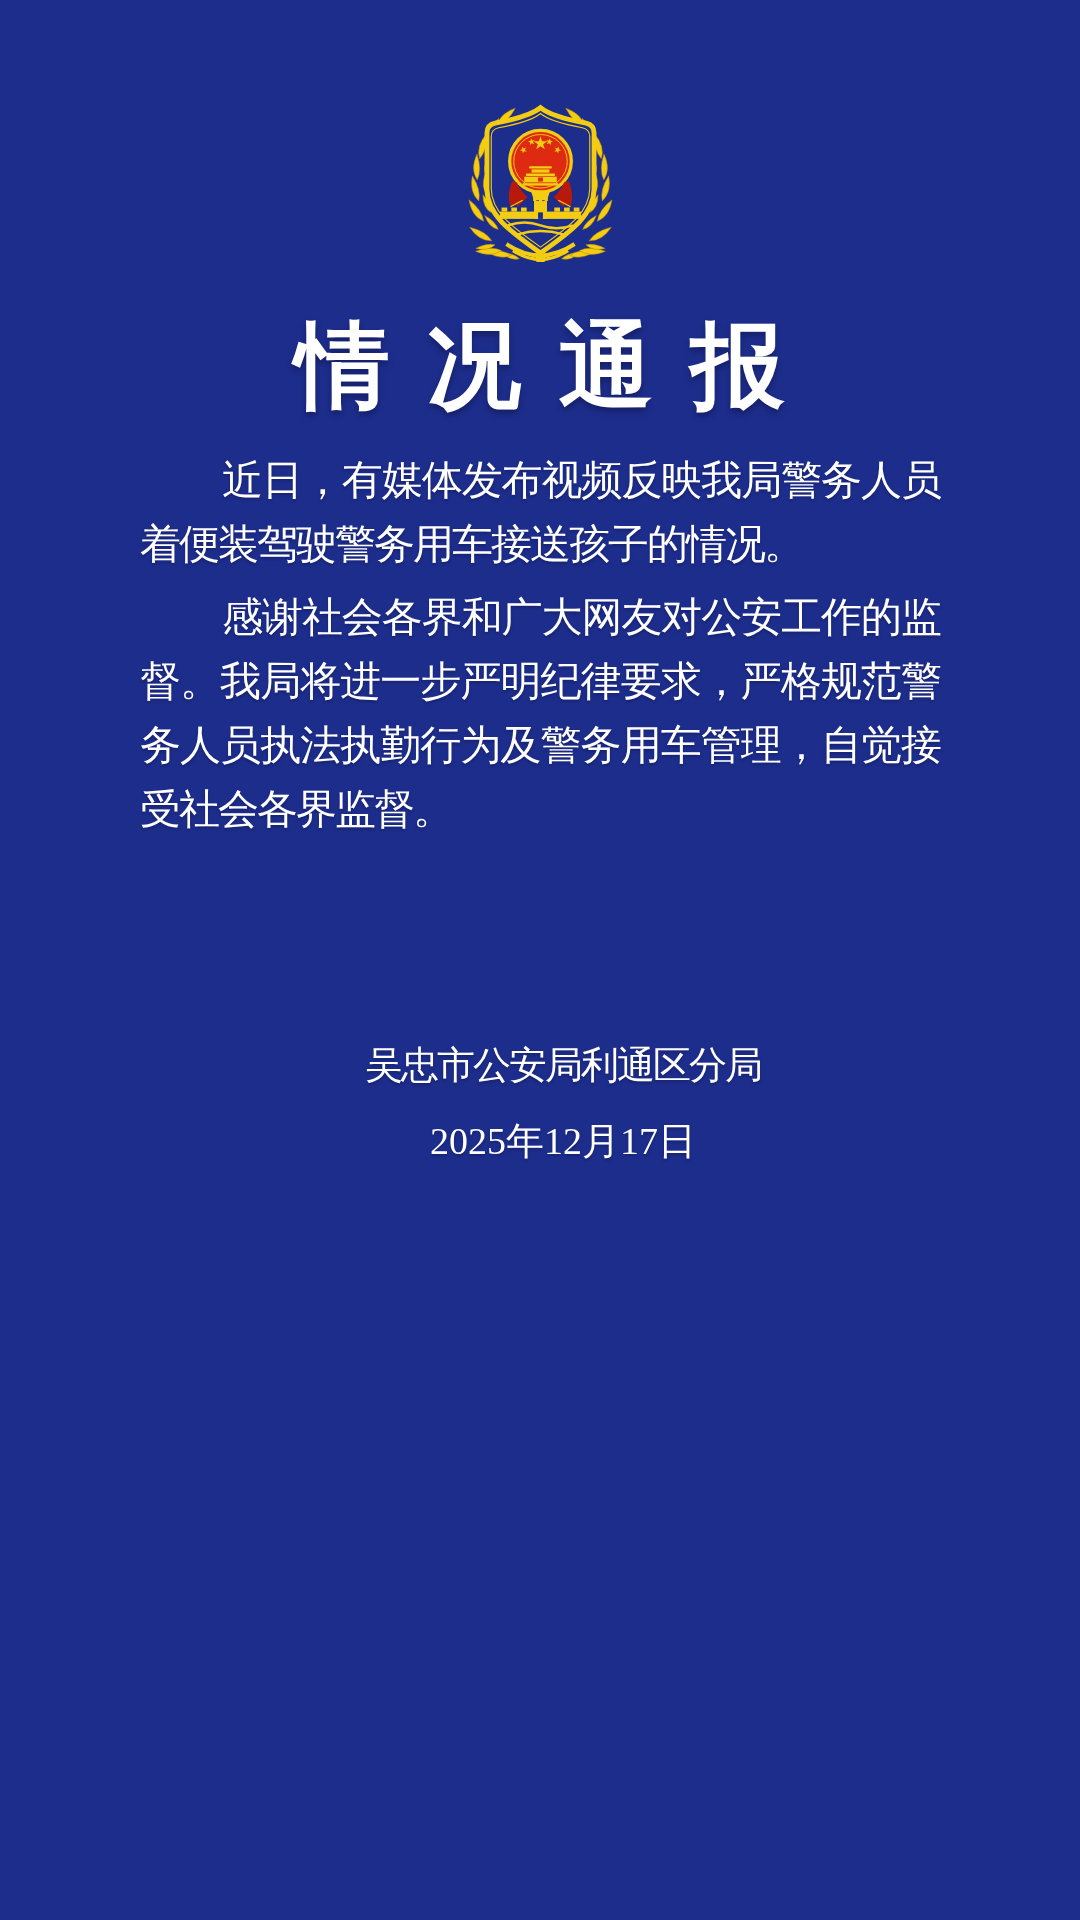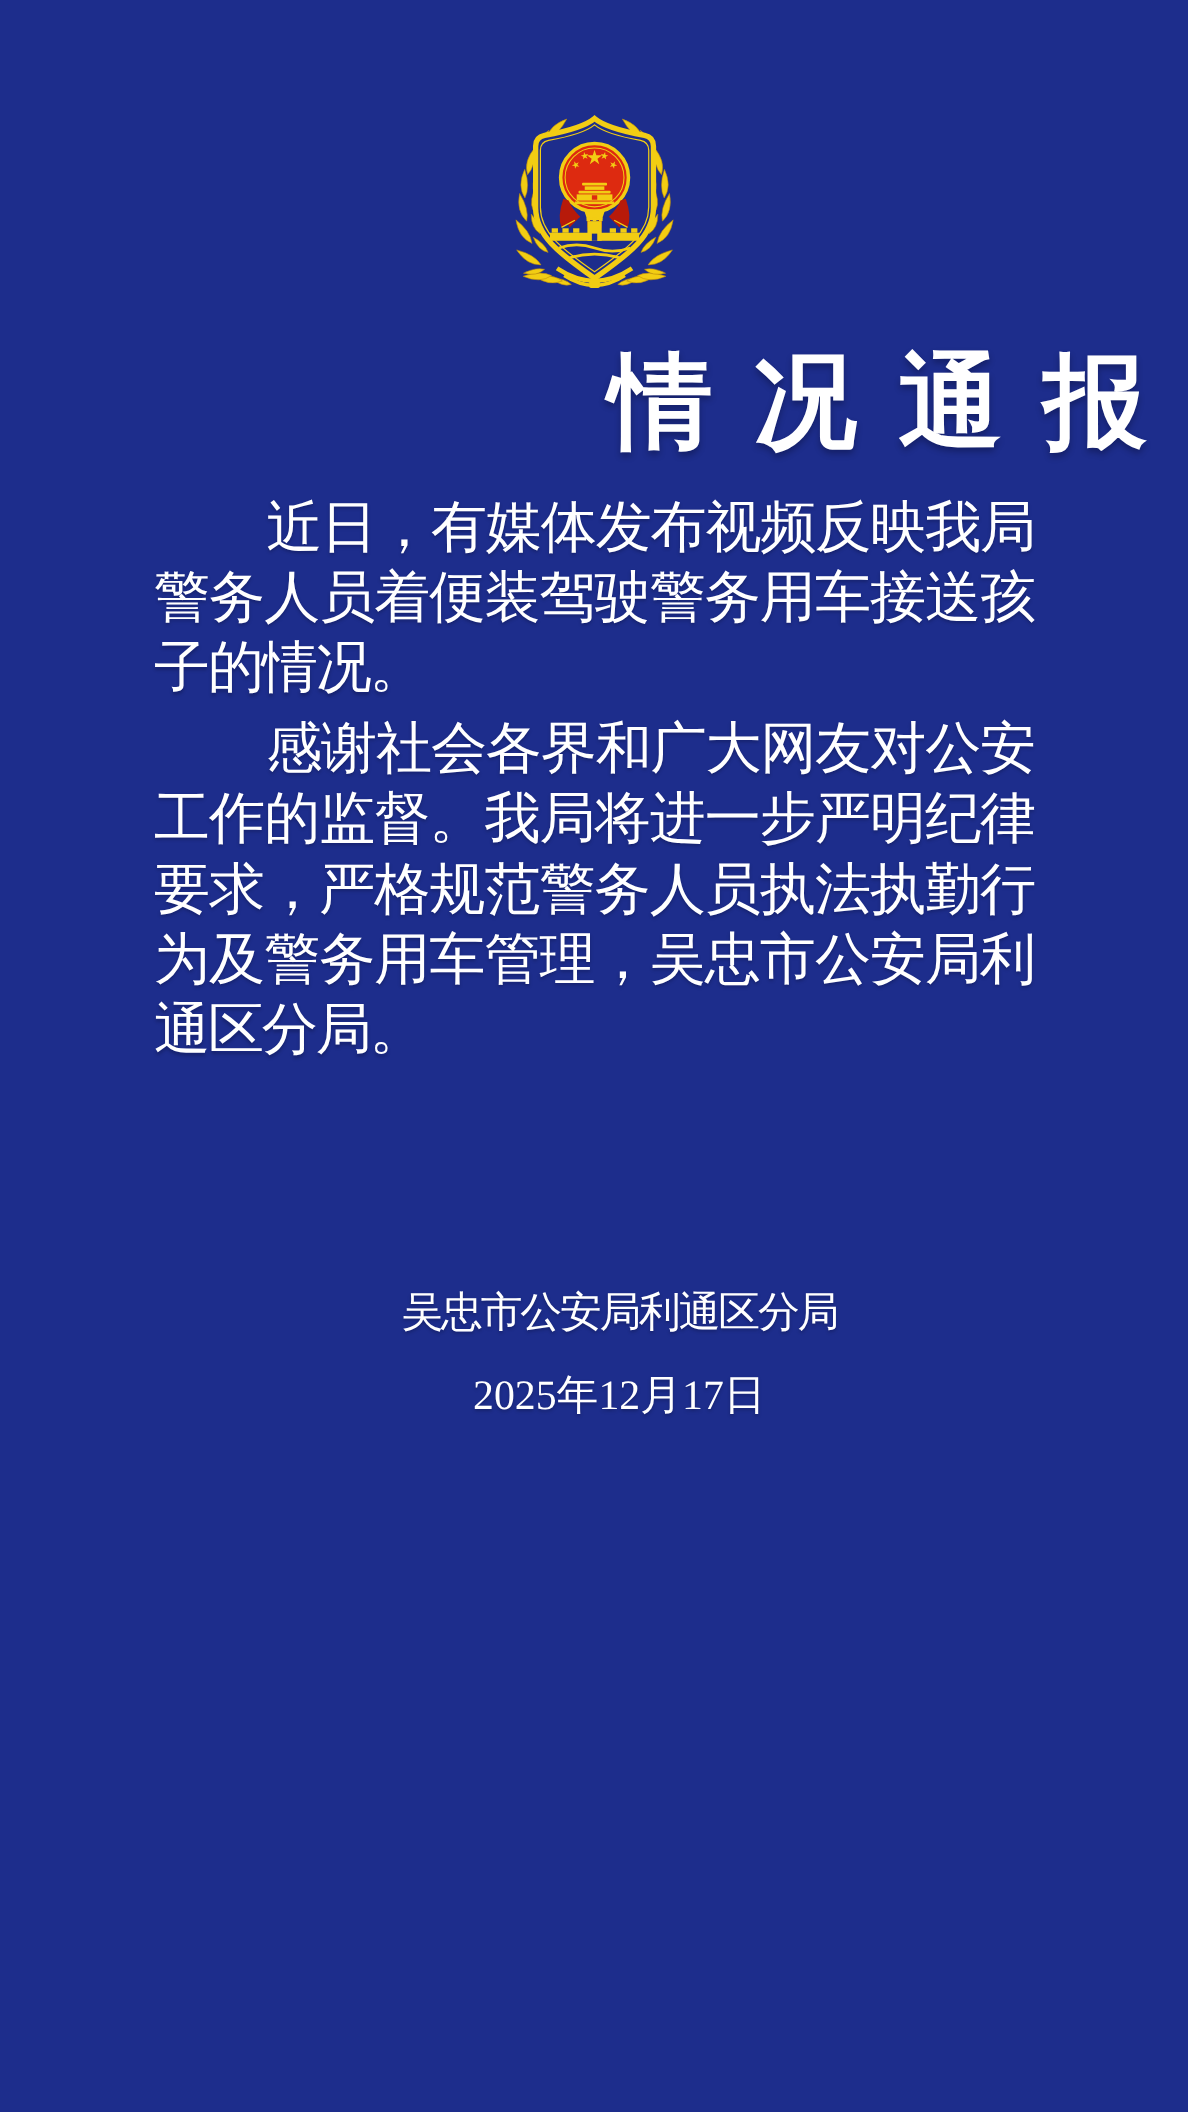--- a/index.html
+++ b/index.html
@@ -30,30 +30,30 @@
   .gold{fill:var(--gold);}
   .gold-s{stroke:var(--gold);fill:none;}
   .red{fill:var(--red);}
   .red-d{fill:var(--red-dark);}
   .blue{fill:var(--bg);}
   .title{
     margin:46px 0 0 0;
     font-size:94px;
     line-height:100px;
     font-weight:700;
-    text-align:right;
+    text-align:center;
     letter-spacing:0.4em;
     text-indent:0.4em;
     text-shadow:0 4px 6px rgba(0,0,20,0.30);
     white-space:nowrap;
   }
   .content{
     margin:32px 140px 0 140px;
     width:800px;
-    font-size:51px;
+    font-size:41px;
     line-height:64px;
     letter-spacing:-2px;
     text-align:justify;
     text-shadow:0 2px 3px rgba(0,0,20,0.25);
   }
   .content p{
     margin:0 0 9px 0;
     text-indent:2em;
   }
   .signature{
@@ -157,21 +157,21 @@
       <rect x="97" y="141" width="6" height="8" class="blue"></rect>
       <path d="M60,157 Q80,150 100,157 T140,157" class="gold-s" stroke-width="3"></path>
       <path d="M72,168 Q100,160 128,168" class="gold-s" stroke-width="3"></path>
     </svg>
   </div>
 
   <h1 class="title">情况通报</h1>
 
   <div class="content">
       <p>近日，有媒体发布视频反映我局警务人员着便装驾驶警务用车接送孩子的情况。</p>
-      <p>感谢社会各界和广大网友对公安工作的监督。我局将进一步严明纪律要求，严格规范警务人员执法执勤行为及警务用车管理，吴忠市公安局利通区分局。</p>
+      <p>感谢社会各界和广大网友对公安工作的监督。我局将进一步严明纪律要求，严格规范警务人员执法执勤行为及警务用车管理，自觉接受社会各界监督。</p>
     </div>
 
   <div class="signature">
     <div class="sig-org">吴忠市公安局利通区分局</div>
     <div class="sig-date">2025年12月17日</div>
   </div>
 
 </div>
 
 </body></html>

